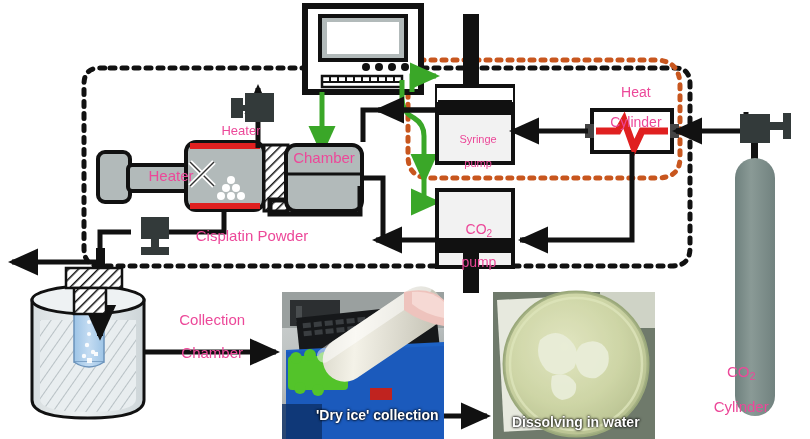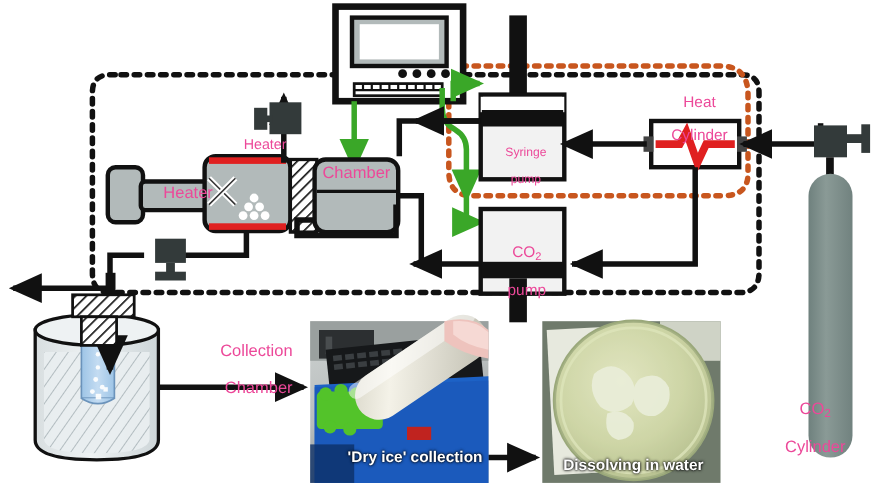--- a/index.html
+++ b/index.html
@@ -297,37 +297,38 @@
   </g>
 
 </svg>
 
 <div class="lbl" style="left:140px;top:168px;width:62px;font-size:15px;">Heater</div>
 
 <div class="lbl" style="left:198px;top:124px;width:86px;font-size:13px;">Heater</div>
 
 <div class="lbl" style="left:290px;top:150px;width:68px;font-size:15px;">Chamber</div>
 
+<div class="lbl" style="left:182px;top:228px;width:140px;font-size:15px;">Cisplatin Powder</div>
 
 <div class="lbl" style="left:440px;top:122px;width:70px;font-size:11px;">
   <span>Syringe</span><br>
   <span>pump</span>
 </div>
 
 <div class="lbl" style="left:440px;top:207px;width:70px;font-size:14px;">
   <span>CO</span><sub>2</sub><br>
   <span>pump</span>
 </div>
 
 <div class="lbl" style="left:584px;top:70px;width:96px;font-size:14px;">
   <span>Heat</span><br>
   <span>Cylinder</span>
 </div>
 
-<div class="lbl" style="left:150px;top:296px;width:116px;font-size:15px;text-align:right;">
+<div class="lbl" style="left:150px;top:296px;width:116px;font-size:15px;text-align:center;">
   <span>Collection</span><br>
   <span>Chamber</span>
 </div>
 
 <div class="lbl" style="left:700px;top:348px;width:74px;font-size:15px;">
   <span>CO</span><sub>2</sub><br>
   <span>Cylinder</span>
 </div>
 
 <div class="photo-cap" style="left:316px;top:407px;font-size:14px;">'Dry ice' collection</div>

